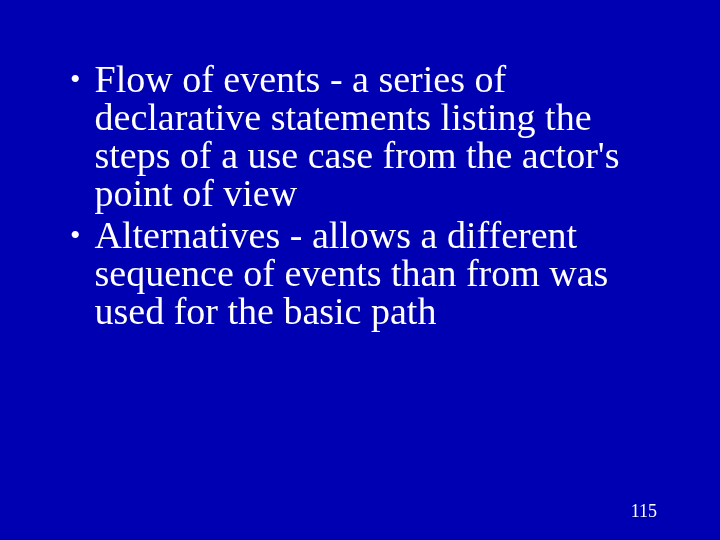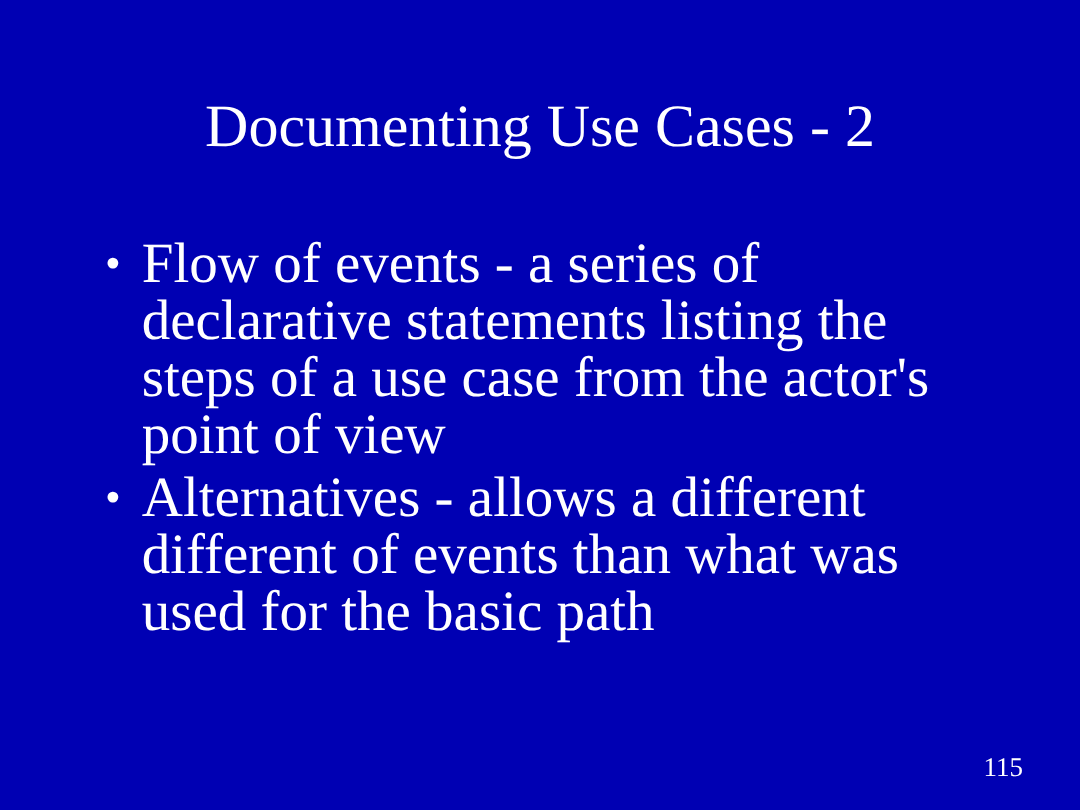--- a/index.html
+++ b/index.html
@@ -45,34 +45,33 @@
       line-height: 38px;
       flex-shrink: 0;
     }
     .bullet-text {
       font-size: 38px;
       line-height: 38px;
     }
     .page-number {
       position: absolute;
       bottom: 18px;
-      right: 38px;
+      right: 63px;
       font-size: 18px;
       color: #ffffff;
     }
   </style>
 </head>
 <body>
 
 <div class="slide">
-  <h1 class="title">Documenting Use Cases - 2</h1>
   <div class="content">
     <div class="bullet-item">
       <span class="bullet">•</span>
       <span class="bullet-text">Flow of events - a series of declarative statements listing the steps of a use case from the actor's point of view</span>
     </div>
     <div class="bullet-item">
       <span class="bullet">•</span>
-      <span class="bullet-text">Alternatives - allows a different different of events than what was used for the basic path</span>
+      <span class="bullet-text">Alternatives - allows a different sequence of events than from was used for the basic path</span>
     </div>
   </div>
   <div class="page-number">115</div>
 </div>
 
 </body></html>

